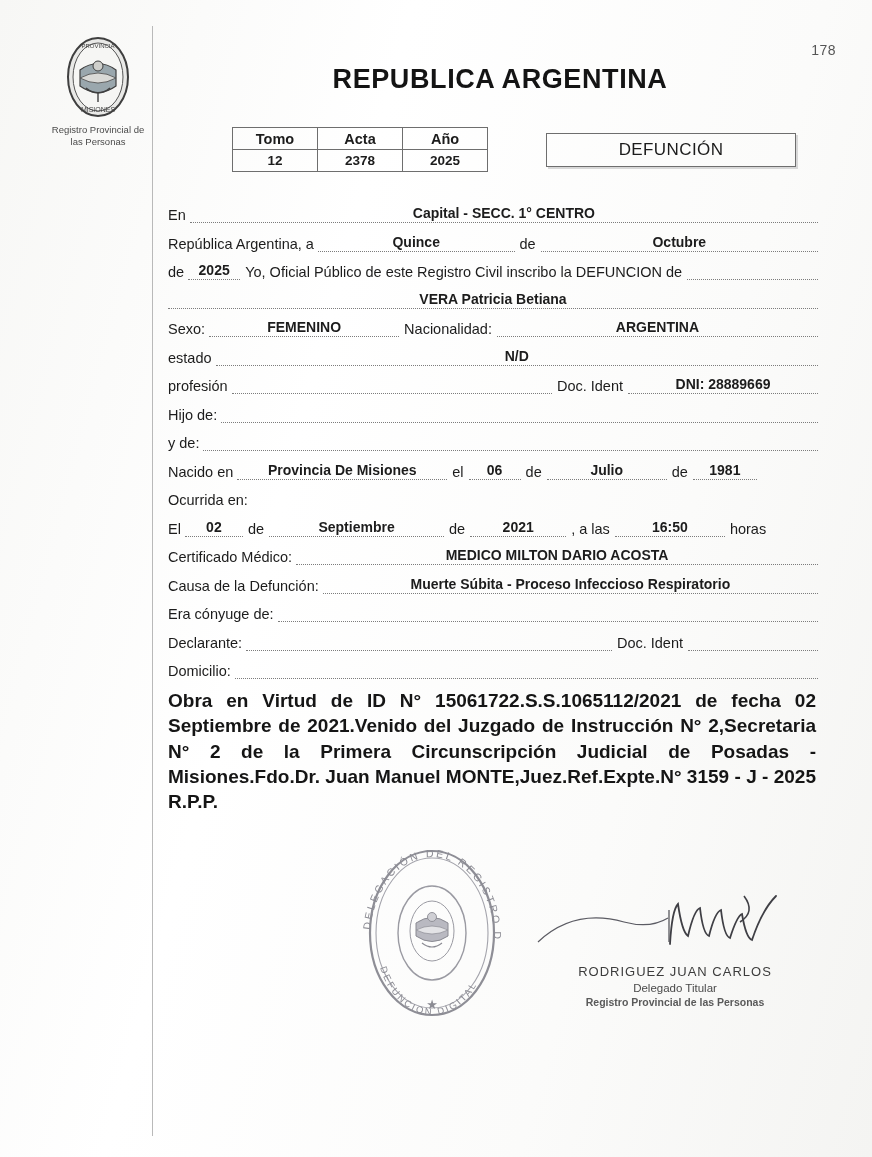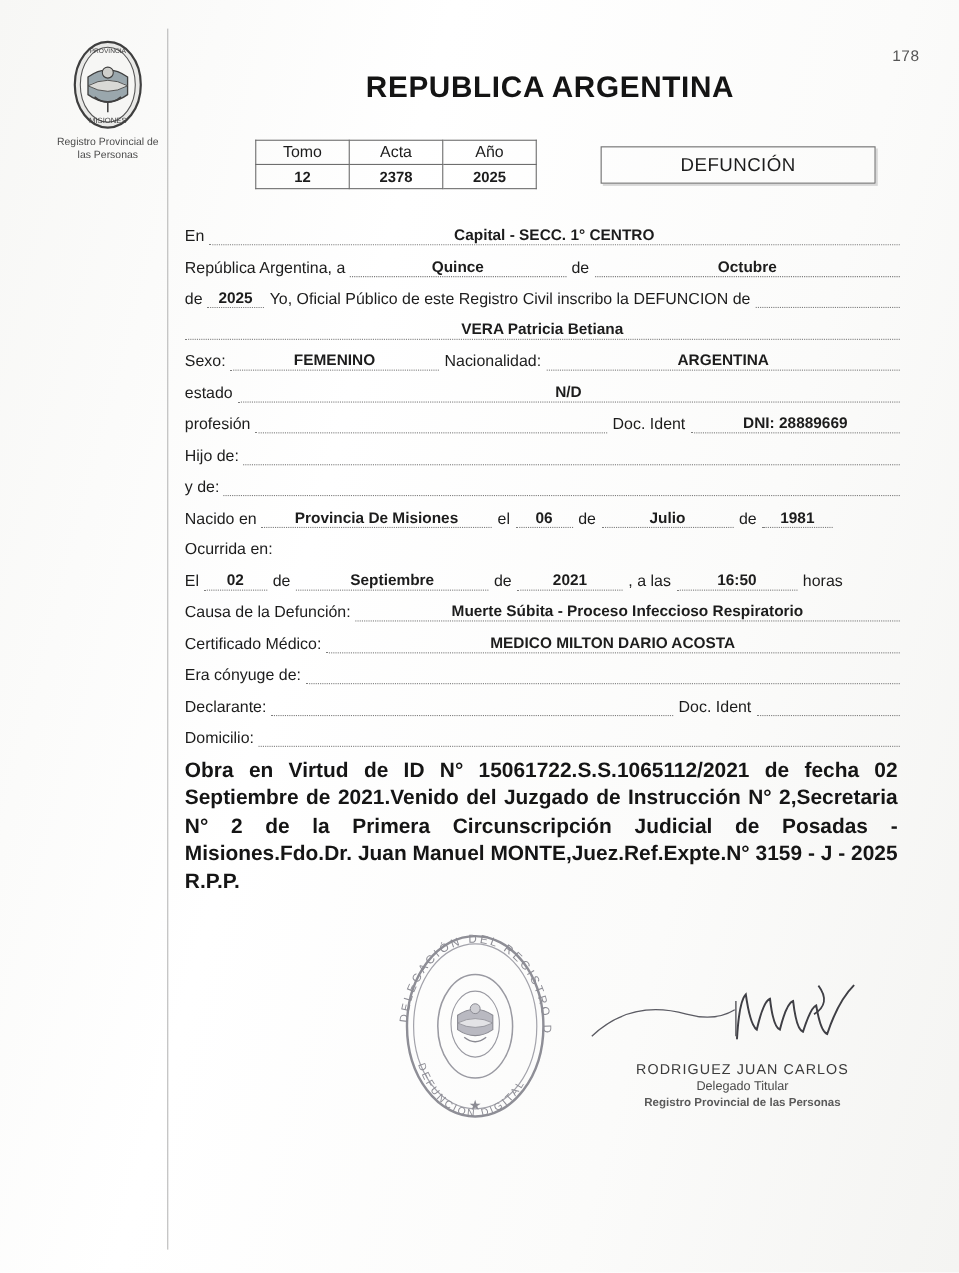--- a/index.html
+++ b/index.html
@@ -91,21 +91,21 @@
   }
   .reg-table td {
     border: 1px solid #6e6e6e;
     width: 84px;
     height: 21px;
     text-align: center;
     font-size: 14.5px;
     color: #1c1c1c;
     padding: 0;
   }
-  .reg-table td.head { font-weight: normal; }
+  .reg-table td.head { font-weight: bold; }
   .reg-table td.val { font-weight: bold; font-size: 13.5px; }
 
   
   .def-box {
     position: absolute;
     left: 546px;
     top: 133px;
     width: 248px;
     height: 32px;
     border: 1px solid #6e6e6e;
@@ -336,27 +336,27 @@
         <span class="mid">de</span>
         <span class="fill w175">Septiembre</span>
         <span class="mid">de</span>
         <span class="fill w96">2021</span>
         <span class="mid">, a las</span>
         <span class="fill w110">16:50</span>
         <span class="mid">horas</span>
       </div>
 
       <div class="row">
+        <span class="lbl">Certificado Médico:</span>
+        <span class="fill">MEDICO MILTON DARIO ACOSTA</span>
+      </div>
+
+      <div class="row">
         <span class="lbl">Causa de la Defunción:</span>
         <span class="fill">Muerte Súbita - Proceso Infeccioso Respiratorio</span>
-      </div>
-
-      <div class="row">
-        <span class="lbl">Certificado Médico:</span>
-        <span class="fill">MEDICO MILTON DARIO ACOSTA</span>
       </div>
 
       <div class="row">
         <span class="lbl">Era cónyuge de:</span>
         <span class="fill empty"></span>
       </div>
 
       <div class="row">
         <span class="lbl">Declarante:</span>
         <span class="fill empty"></span>

